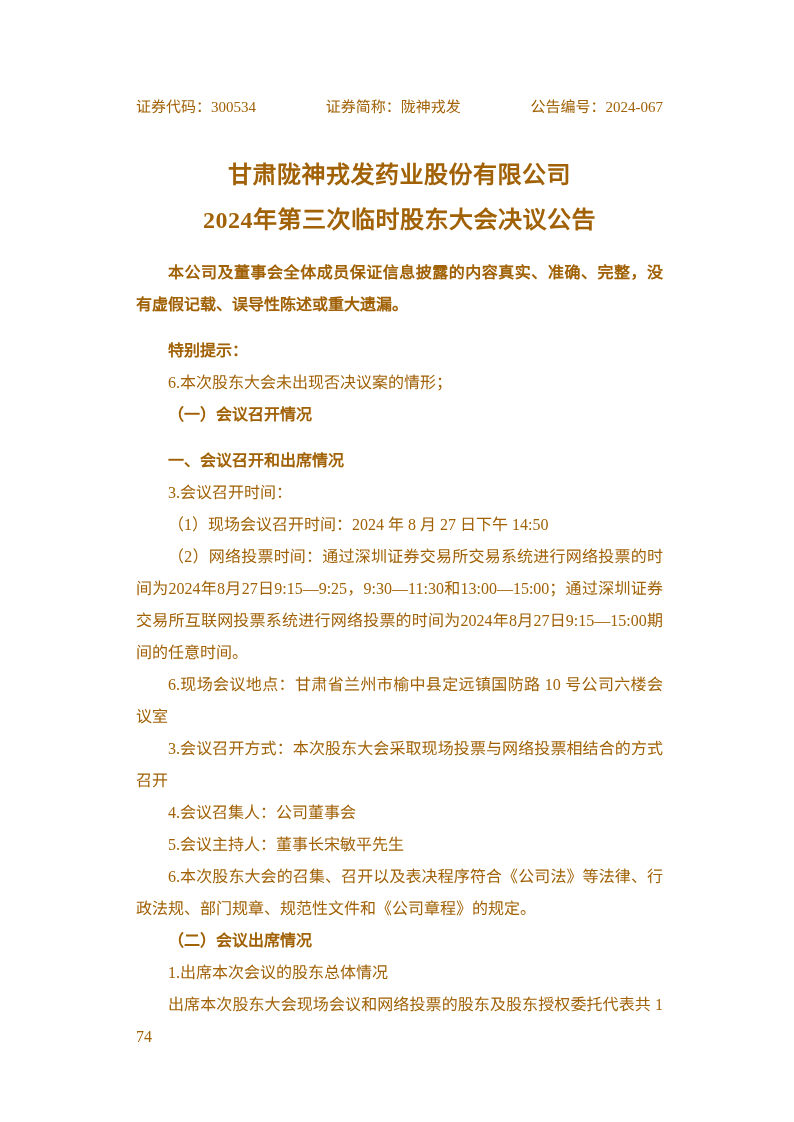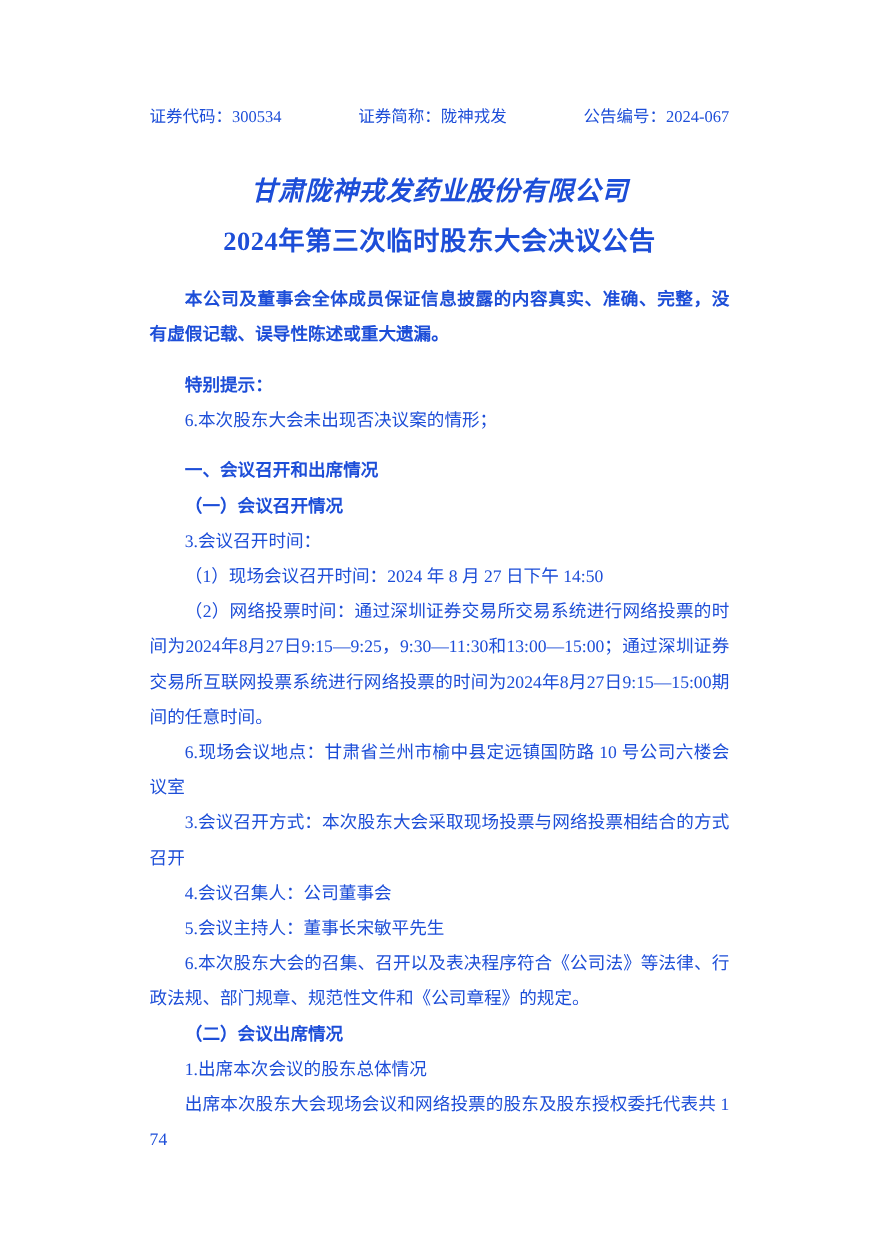--- a/index.html
+++ b/index.html
@@ -10,42 +10,41 @@
   }
   .page {
     position: relative;
     width: 764px;
     height: 1122px;
     margin: 0 auto;
     background: #ffffff;
     box-sizing: border-box;
     padding: 97px 116px 0 121px;
     font-family: "Liberation Serif", "DejaVu Serif", serif;
-    color: #1d4ed8;
+    color: #a16207;
     overflow: hidden;
   }
   .doc-header {
     display: flex;
     justify-content: space-between;
     align-items: baseline;
     font-size: 15px;
     line-height: 20px;
     white-space: nowrap;
   }
   .doc-title {
     margin: 0;
     font-size: 24px;
     font-weight: bold;
     text-align: center;
     line-height: 45px;
     letter-spacing: 0.5px;
   }
   .doc-title.t1 {
     margin-top: 36px;
-    font-style: italic;
   }
   .doc-body p.para {
     margin: 0;
     font-size: 16px;
     line-height: 32px;
     text-align: justify;
     text-indent: 32px;
     word-break: break-all;
   }
   .doc-body p.para.gap {
@@ -66,22 +65,22 @@
     <span>公告编号：2024-067</span>
   </div>
 
   <h1 class="doc-title t1">甘肃陇神戎发药业股份有限公司</h1>
   <h1 class="doc-title t2">2024年第三次临时股东大会决议公告</h1>
 
   <div class="doc-body">
     <p class="para bold gap">本公司及董事会全体成员保证信息披露的内容真实、准确、完整，没有虚假记载、误导性陈述或重大遗漏。</p>
     <p class="para bold gap">特别提示：</p>
     <p class="para">6.本次股东大会未出现否决议案的情形；</p>
+    <p class="para bold">（一）会议召开情况</p>
     <p class="para bold gap">一、会议召开和出席情况</p>
-    <p class="para bold">（一）会议召开情况</p>
     <p class="para">3.会议召开时间：</p>
     <p class="para">（1）现场会议召开时间：2024 年 8 月 27 日下午 14:50</p>
     <p class="para">（2）网络投票时间：通过深圳证券交易所交易系统进行网络投票的时间为2024年8月27日9:15—9:25，9:30—11:30和13:00—15:00；通过深圳证券交易所互联网投票系统进行网络投票的时间为2024年8月27日9:15—15:00期间的任意时间。</p>
     <p class="para">6.现场会议地点：甘肃省兰州市榆中县定远镇国防路 10 号公司六楼会议室</p>
     <p class="para">3.会议召开方式：本次股东大会采取现场投票与网络投票相结合的方式召开</p>
     <p class="para">4.会议召集人：公司董事会</p>
     <p class="para">5.会议主持人：董事长宋敏平先生</p>
     <p class="para">6.本次股东大会的召集、召开以及表决程序符合《公司法》等法律、行政法规、部门规章、规范性文件和《公司章程》的规定。</p>
     <p class="para bold">（二）会议出席情况</p>
     <p class="para">1.出席本次会议的股东总体情况</p>

